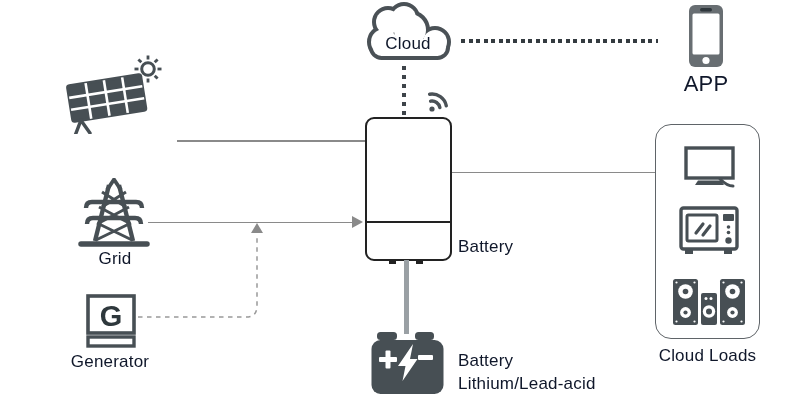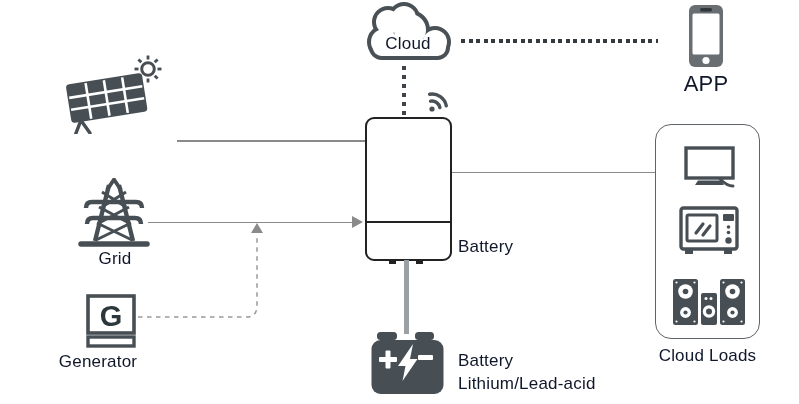--- a/index.html
+++ b/index.html
@@ -81,21 +81,21 @@
   </svg>
   <div class="label" style="left:65px;top:249px;width:100px">Grid</div>
   <div class="hline" style="left:148px;top:221.5px;width:204px"></div>
   <div id="grid-arrow"></div>
 
   <svg class="icon" style="left:86px;top:294px" width="50" height="54" viewBox="0 0 50 54">
     <rect x="2" y="2" width="46" height="37" class="stroke" stroke-width="3.6"></rect>
     <rect x="2" y="43" width="46" height="9" class="stroke" stroke-width="3.4"></rect>
     <text x="25" y="32" text-anchor="middle" font-family="Liberation Sans, sans-serif" font-size="29" font-weight="800" fill="#2e383c">G</text>
   </svg>
-  <div class="label" style="left:28px;top:352px;width:140px">Generator</div>
+  <div class="label" style="left:40px;top:352px;width:140px">Generator</div>
 
   <svg id="connector-layer">
     <path d="M138,317 H246 Q257,317 257,306 V235" fill="none" stroke="#999" stroke-width="1.5" stroke-dasharray="4.5,4.5"></path>
   </svg>
   <div id="generator-arrow"></div>
 
   <div id="inverter-box">
     <div id="inverter-divider"></div>
   </div>
   <div class="inv-stub" style="left:389px"></div>

